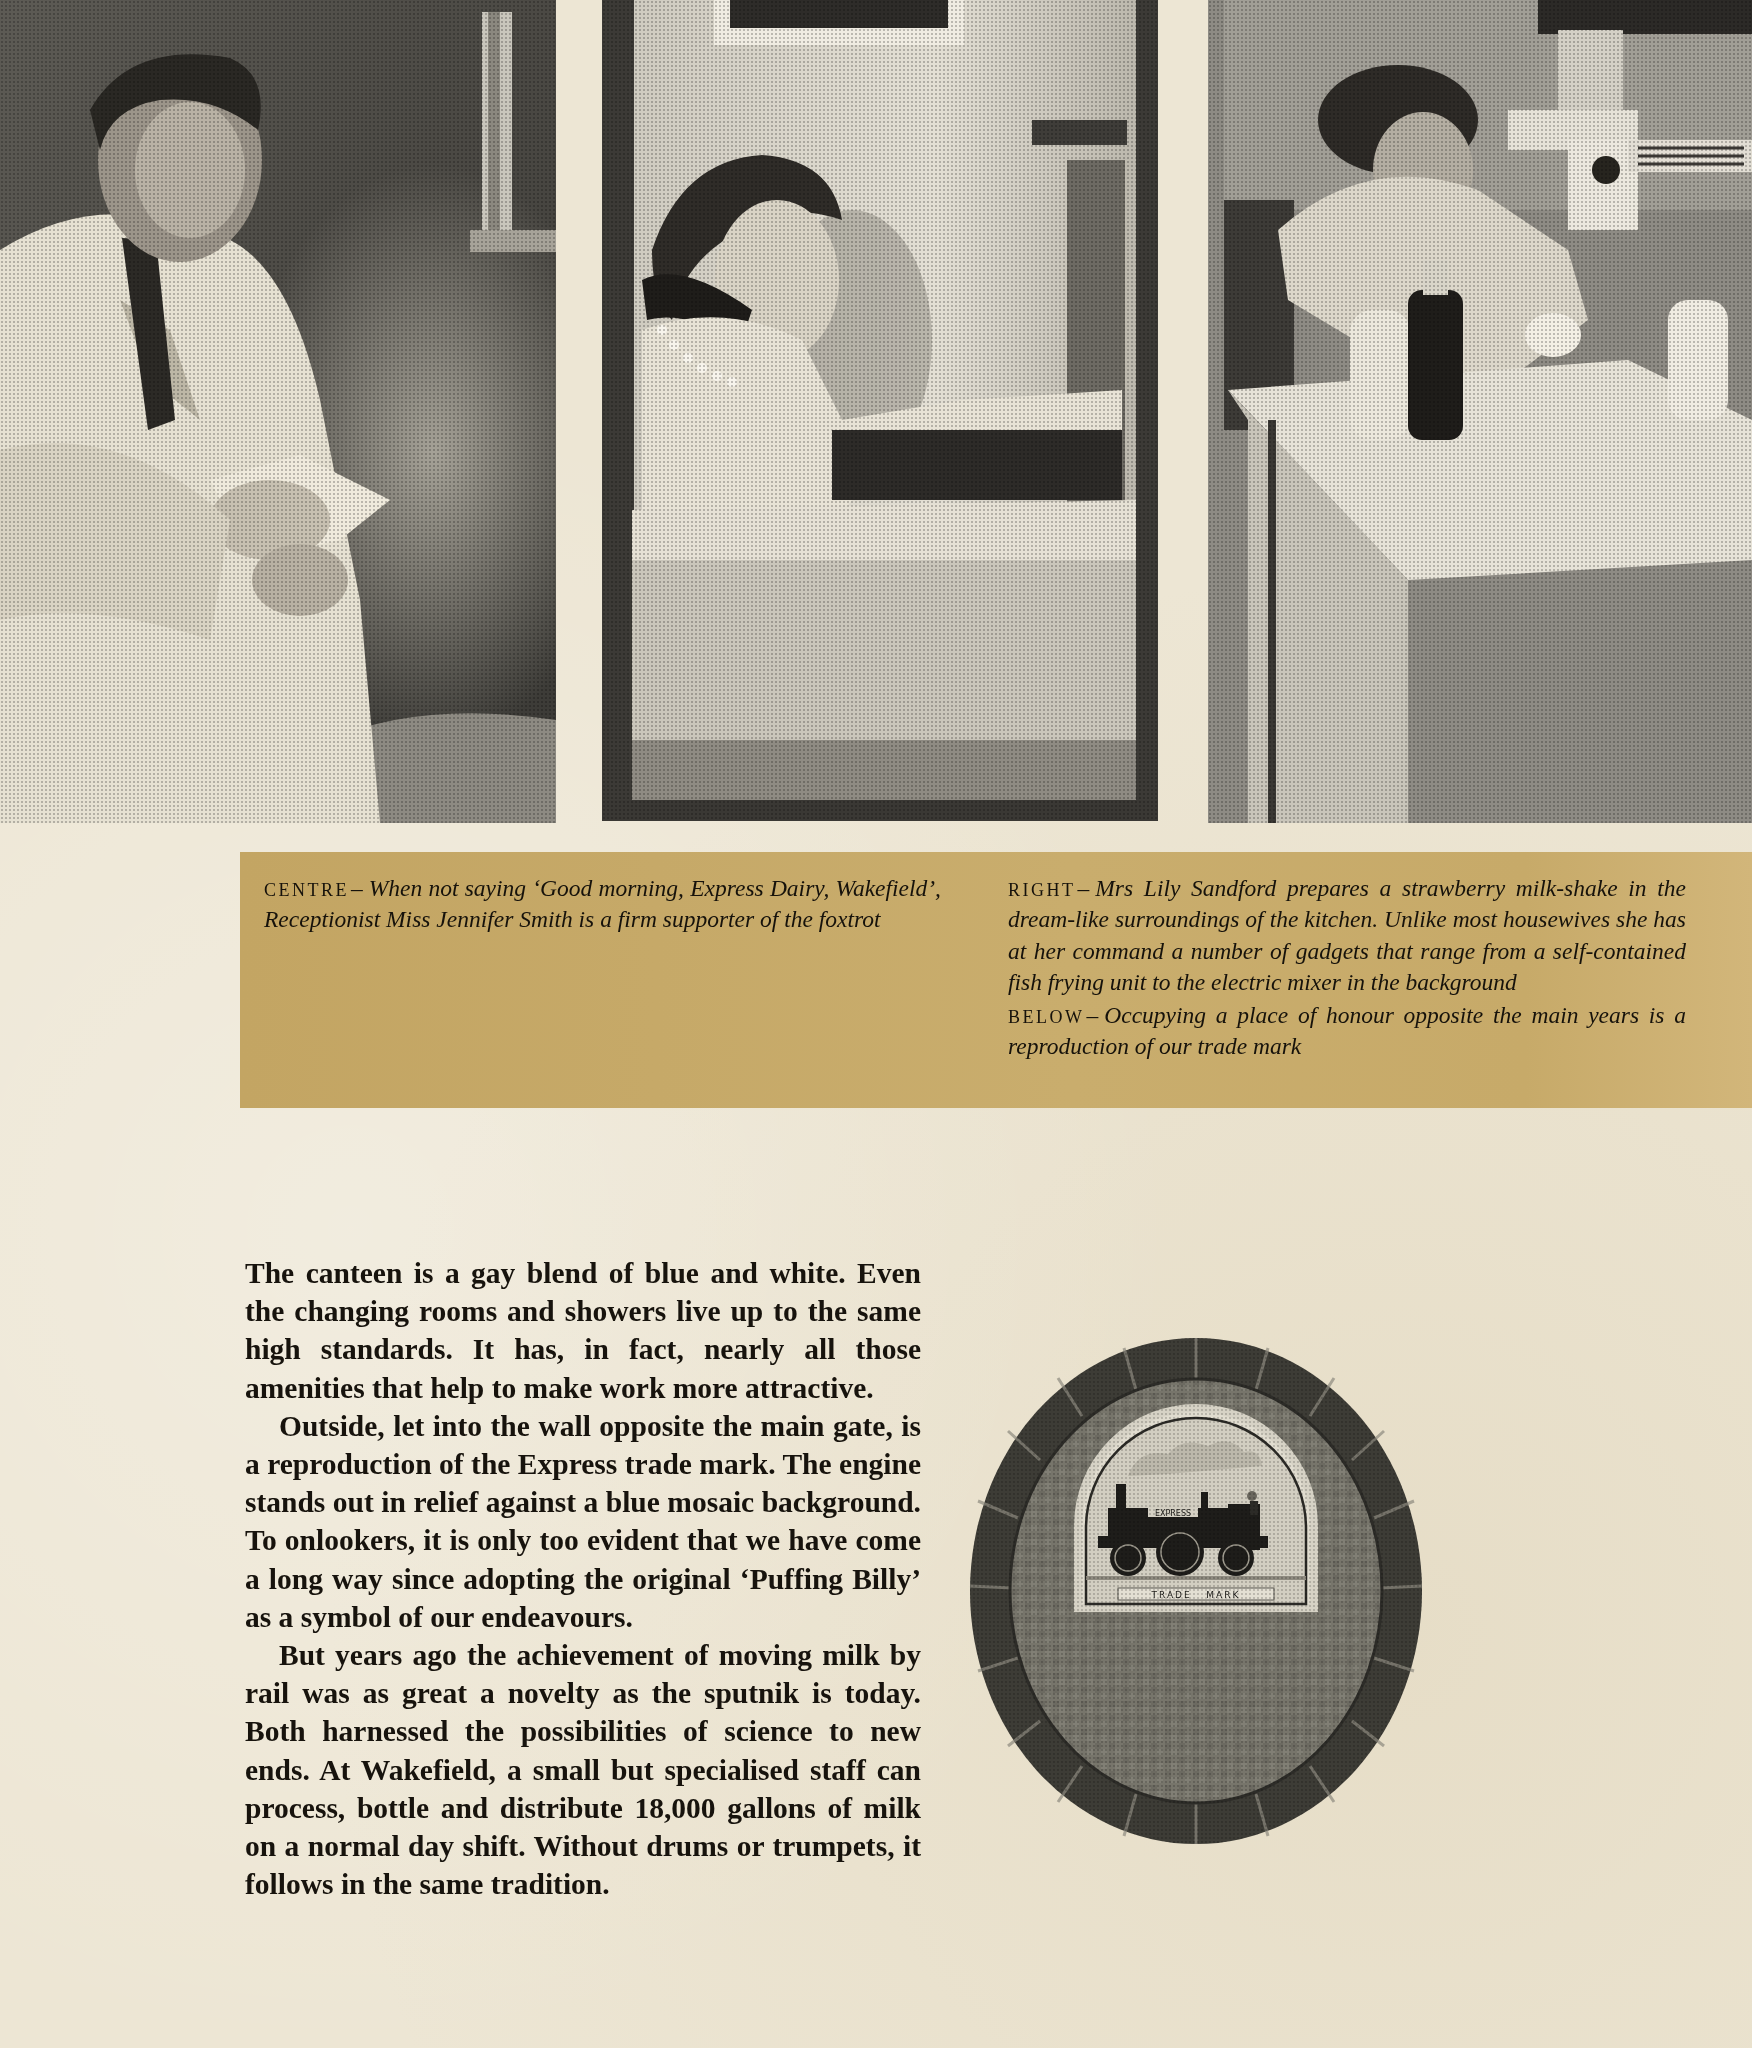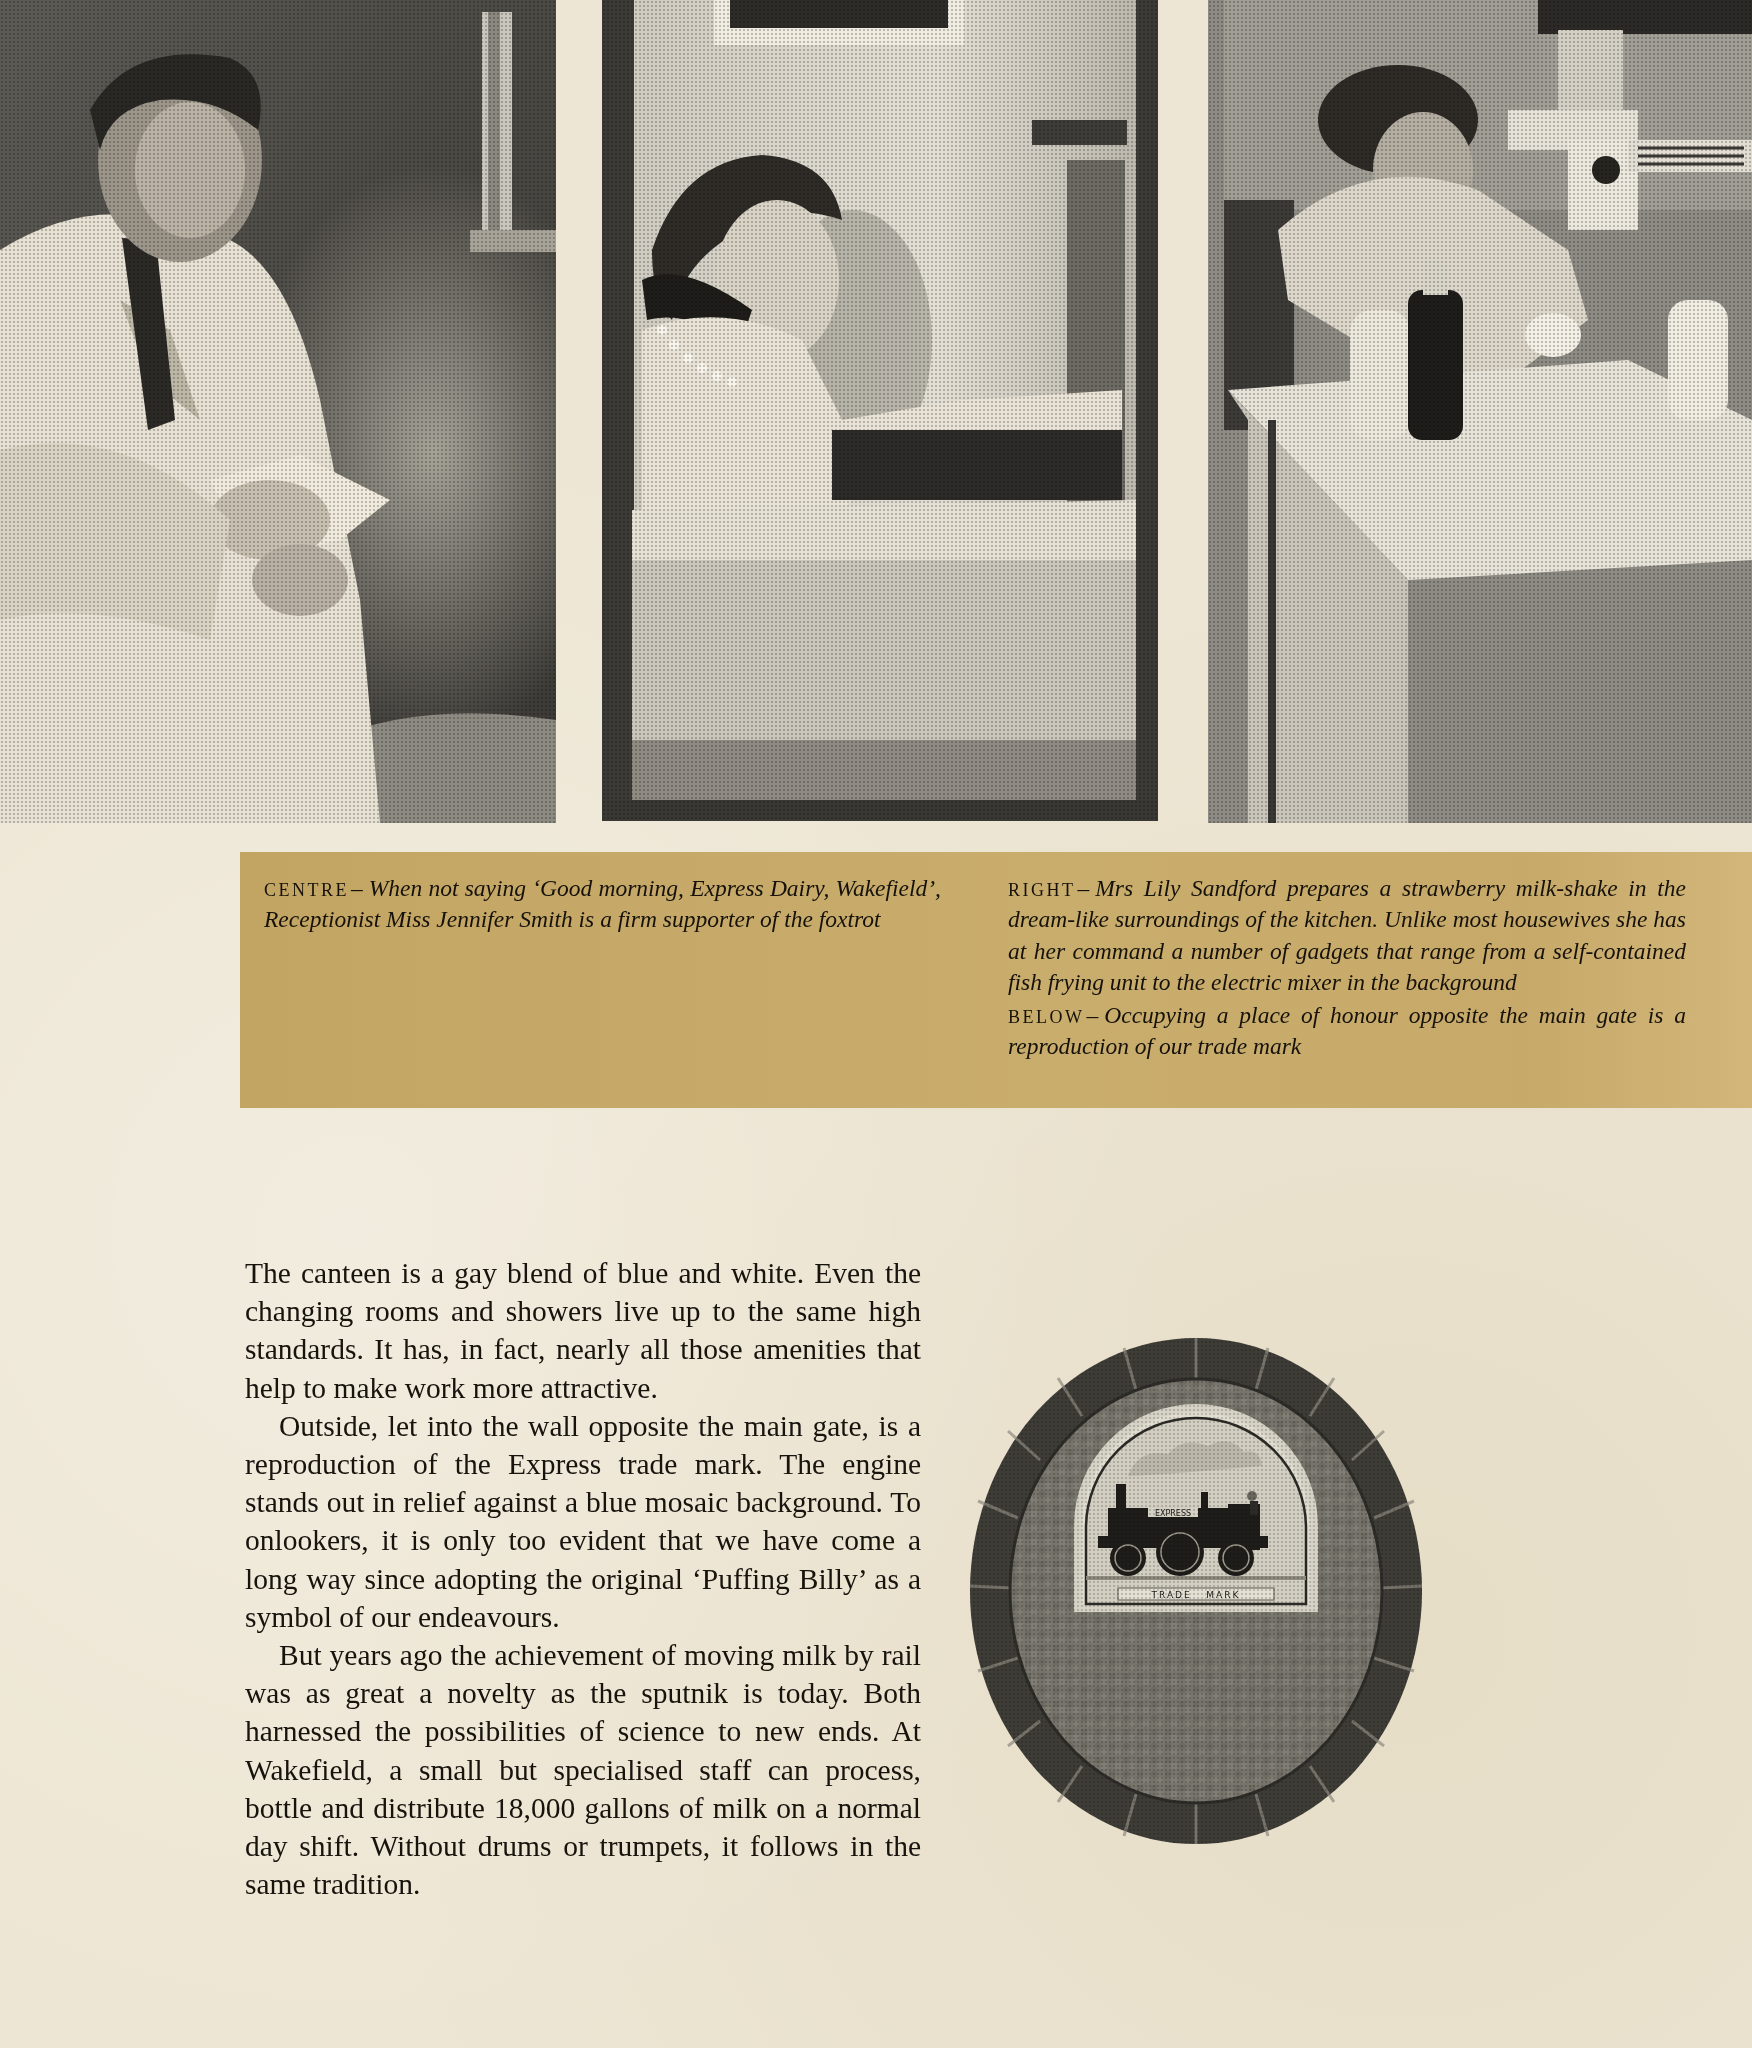--- a/index.html
+++ b/index.html
@@ -80,21 +80,21 @@
       left: 245px;
       top: 1254px;
       width: 676px;
       font-family: "Liberation Serif", "DejaVu Serif", serif;
       font-size: 29.5px;
       line-height: 38.2px;
       color: #17130d;
       text-align: justify;
       hyphens: manual;
     }
-    .article-body p { margin: 0; }
+    .article-body p { margin: 0; font-weight: bold; }
     .article-body p + p { text-indent: 34px; }
 
     
     .medallion {
       position: absolute;
       left: 968px;
       top: 1336px;
       width: 456px;
       height: 510px;
     }
@@ -233,21 +233,21 @@
   <div class="caption-col left">
     <p class="caption-entry">
       <span class="cap-label">CENTRE</span><span class="cap-dash">–</span><span class="cap-text">When not saying ‘Good morning, Express Dairy, Wakefield’, Receptionist Miss Jennifer Smith is a firm supporter of the foxtrot</span>
     </p>
   </div>
   <div class="caption-col right">
     <p class="caption-entry">
       <span class="cap-label">RIGHT</span><span class="cap-dash">–</span><span class="cap-text">Mrs Lily Sandford prepares a strawberry milk-shake in the dream-like surroundings of the kit­chen. Unlike most housewives she has at her command a number of gadgets that range from a self-contained fish frying unit to the electric mixer in the background</span>
     </p>
     <p class="caption-entry">
-      <span class="cap-label">BELOW</span><span class="cap-dash">–</span><span class="cap-text">Occupying a place of honour opposite the main gate is a reproduction of our trade mark</span>
+      <span class="cap-label">BELOW</span><span class="cap-dash">–</span><span class="cap-text">Occupying a place of honour opposite the main years is a reproduction of our trade mark</span>
     </p>
   </div>
 </div>
 
 <div class="article-body">
   <p>The canteen is a gay blend of blue and white. Even the changing rooms and showers live up to the same high standards. It has, in fact, nearly all those amenities that help to make work more attractive.</p>
   <p>Outside, let into the wall opposite the main gate, is a reproduction of the Express trade mark. The engine stands out in relief against a blue mosaic background. To onlookers, it is only too evident that we have come a long way since adopting the original ‘Puffing Billy’ as a symbol of our endeavours.</p>
   <p>But years ago the achievement of moving milk by rail was as great a novelty as the sputnik is today. Both harnessed the possibilities of science to new ends. At Wakefield, a small but specialised staff can process, bottle and distri­bute 18,000 gallons of milk on a normal day shift. Without drums or trumpets, it follows in the same tradition.</p>
 </div>
 

